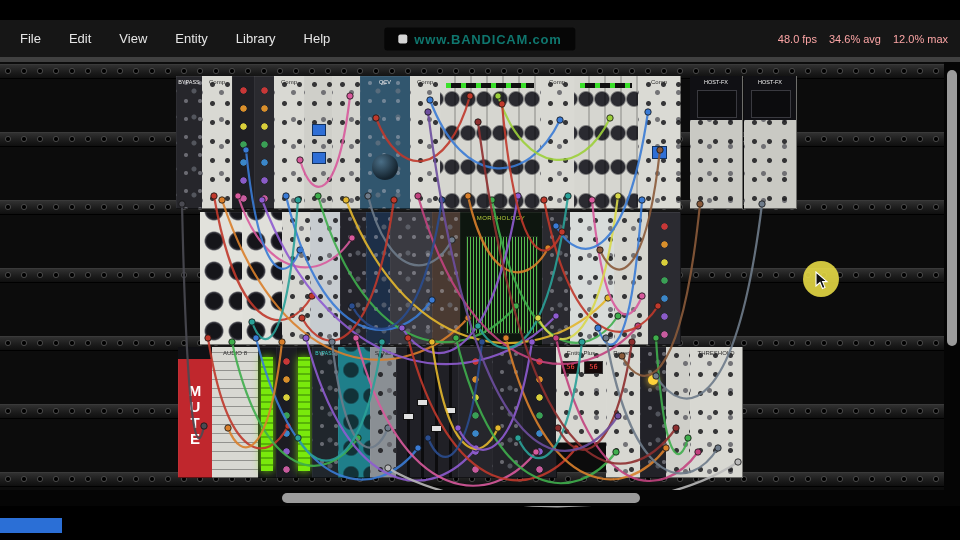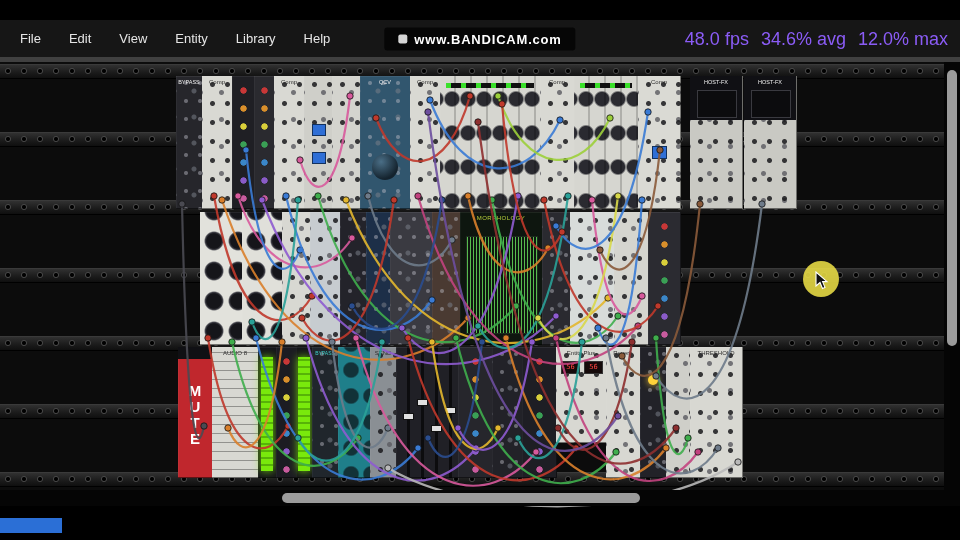--- a/index.html
+++ b/index.html
@@ -4,22 +4,22 @@
 <style>
   html,body{margin:0;padding:0;background:#000;}
   .screen{position:relative;width:960px;height:540px;background:#000;overflow:hidden;font-family:"Liberation Sans",sans-serif;}
 
   
   .topbar{position:absolute;left:0;top:20px;width:960px;height:37px;background:#161616;display:flex;align-items:center;}
   .menus{display:flex;align-items:center;gap:4px;padding-left:8px;}
   .menu-item{color:#e6e6e6;font-size:13px;padding:6px 12px;cursor:default;}
   .watermark{position:absolute;left:50%;top:50%;transform:translate(-50%,-50%);background:#060606;border-radius:3px;padding:4px 14px;display:flex;align-items:center;gap:7px;}
   .wm-icon{width:9px;height:9px;background:#d6d6d6;border-radius:2px;}
-  .wm-text{color:#ffffff;font-size:13px;font-weight:700;letter-spacing:.8px;}
-  .stats{position:absolute;right:12px;top:50%;transform:translateY(-50%);display:flex;gap:12px;color:#8b5cf6;font-size:18px;}
+  .wm-text{color:#0f766e;font-size:13px;font-weight:700;letter-spacing:.8px;}
+  .stats{position:absolute;right:12px;top:50%;transform:translateY(-50%);display:flex;gap:12px;color:#fca5a5;font-size:11px;}
   .bar-sep{position:absolute;left:0;top:57px;width:960px;height:5px;background:#404040;}
 
   
   .rack-bg{position:absolute;left:0;top:62px;width:960px;height:428px;background:#0c0c0c;}
   .stage{position:absolute;left:0;top:0;width:960px;height:540px;}
   .rail{position:absolute;left:0;width:960px;height:13px;
     background-image:radial-gradient(circle at 8px 6px,#000 1.5px,#464646 2.5px,transparent 3.5px),linear-gradient(#313131,#1c1c1c 55%,#0f0f0f);
     background-size:16px 13px,auto;border-top:1px solid #3a3a3a;border-bottom:1px solid #000;z-index:1;}
 
   .module{position:absolute;z-index:2;border-right:1px solid rgba(0,0,0,.45);

